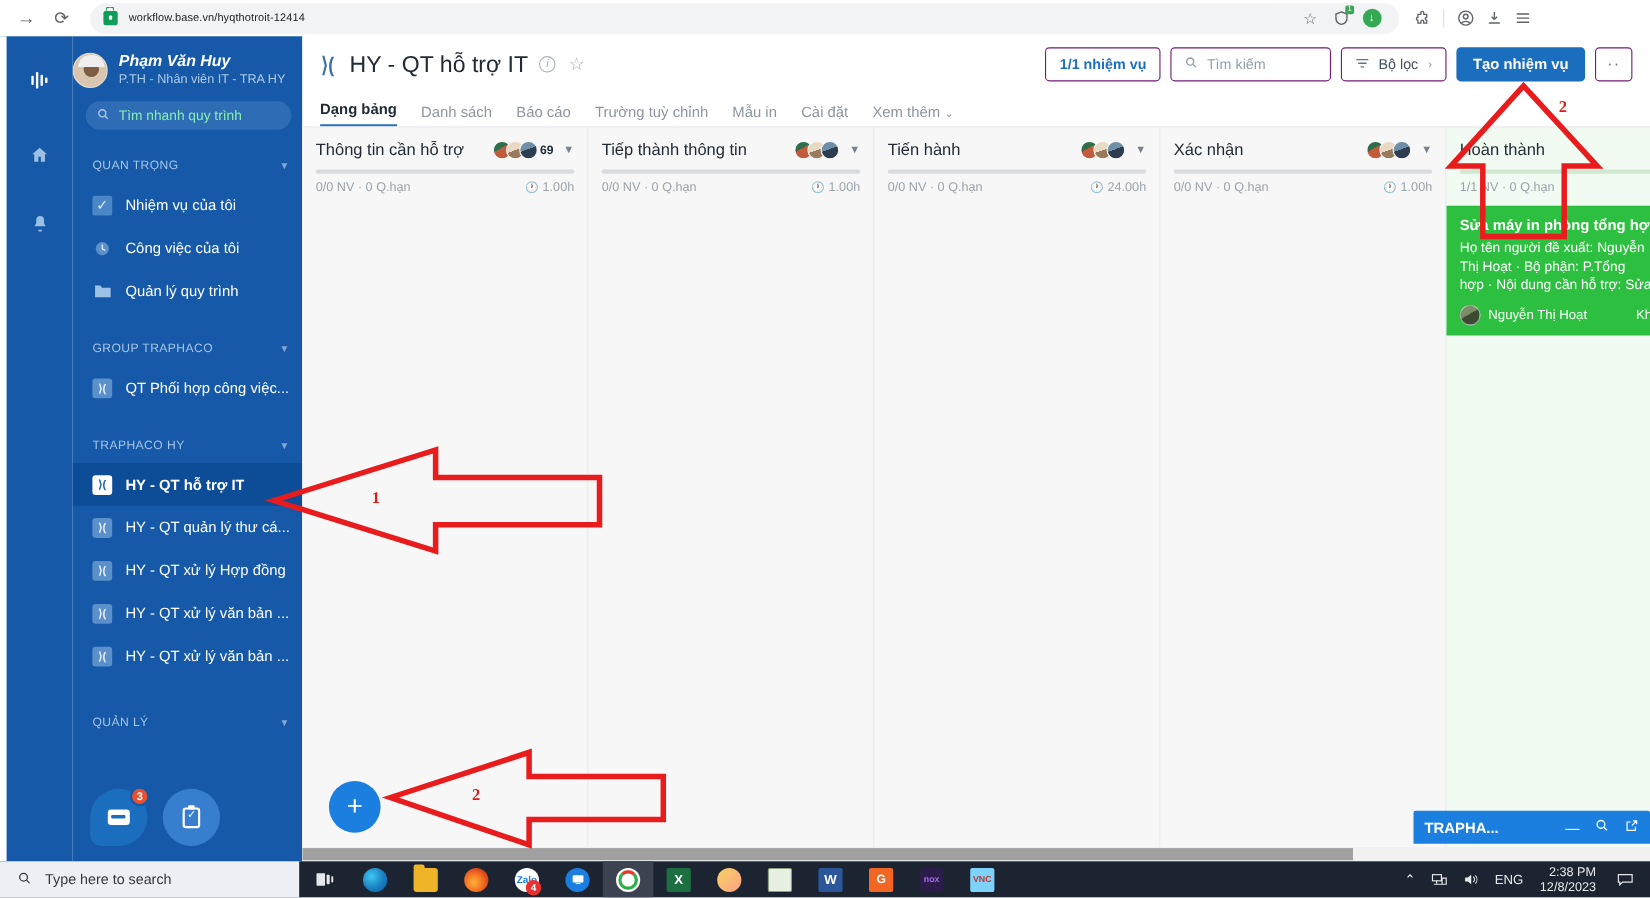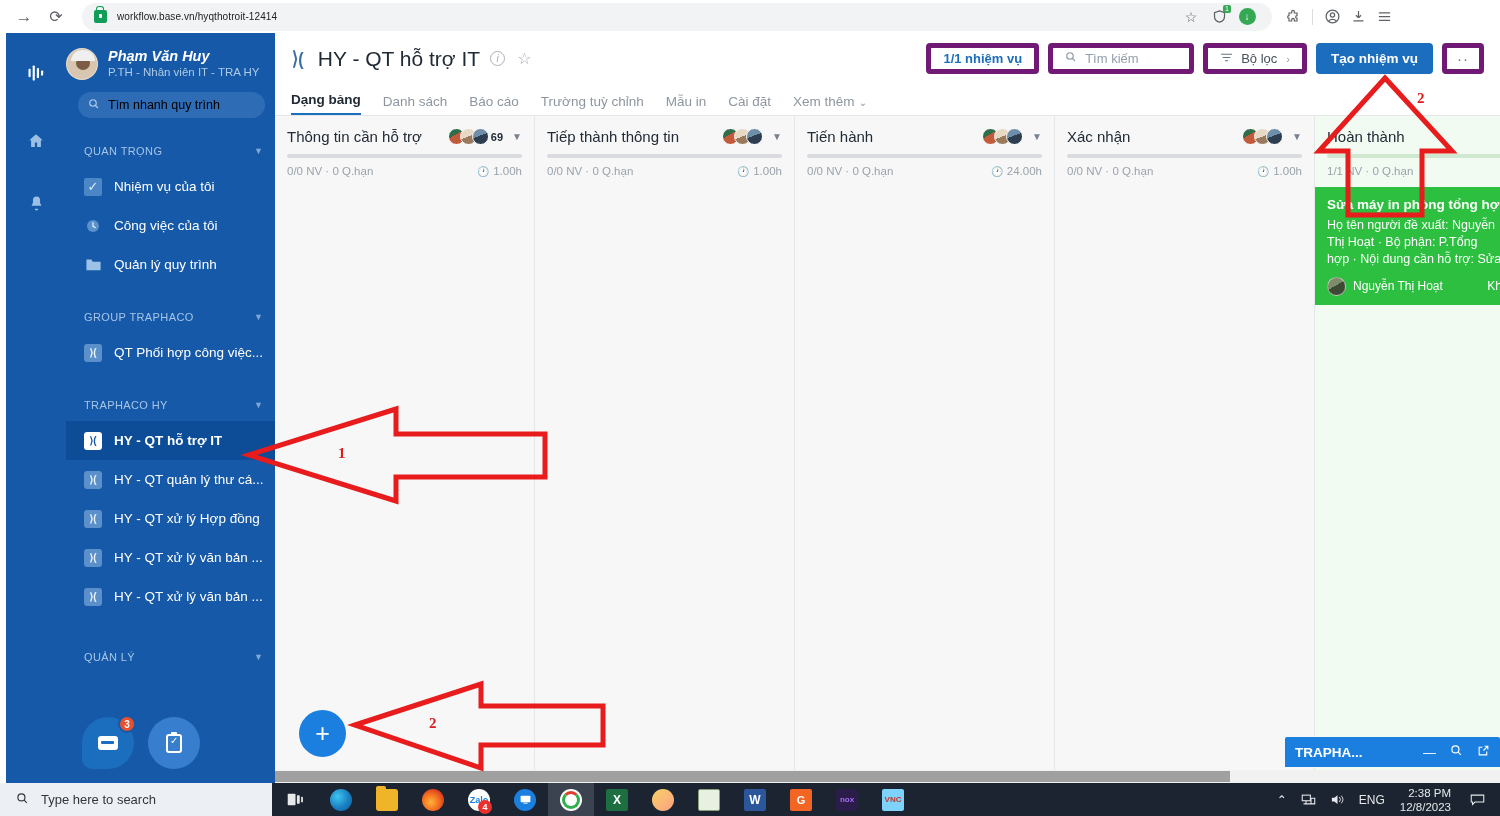--- a/index.html
+++ b/index.html
@@ -158,21 +158,21 @@
   .user-role { color: #aecae7; font-size: 11.5px; line-height: 15px; }
   .quick-search {
     margin: 2px 10px 0 12px;
     height: 26px;
     background: #2f6cb6;
     border-radius: 13px;
     display: flex; align-items: center;
     padding: 0 10px;
   }
   .qs-ico { color: #a9c8e8; font-size: 12px; margin-right: 8px; }
-  .qs-ph { color: #000000; font-size: 12.5px; }
+  .qs-ph { color: #86efac; font-size: 12.5px; }
   .sec-head {
     display: flex; align-items: center; justify-content: space-between;
     padding: 0 12px 0 18px;
     height: 32px;
     margin-top: 17px;
   }
   .sec-title { color: #a7c5e6; font-size: 11px; letter-spacing: .4px; }
   .sec-caret { color: #7fa8d4; font-size: 9px; }
   .nav-item {
     display: flex; align-items: center;
@@ -284,21 +284,21 @@
     align-items: center; justify-content: center;
     font-size: 10px; font-style: italic;
   }
   .star-i { font-size: 16px; }
   .hdr-actions {
     margin-left: auto;
     display: flex; align-items: center; gap: 9px;
   }
   .pill {
     height: 31px;
-    border: 5px solid #701a75;
+    border: 1px solid #701a75;
     border-radius: 4px;
     display: flex; align-items: center;
     padding: 0 12px;
     font-size: 13px; color: #454f5b;
     background: #fff;
     white-space: nowrap;
   }
   .pill.count { color: #1b6dbd; font-weight: bold; }
   .pill.search { width: 146px; color: #919eab; }
   .pill.search .s-ico { margin-right: 8px; font-size: 12px; }

